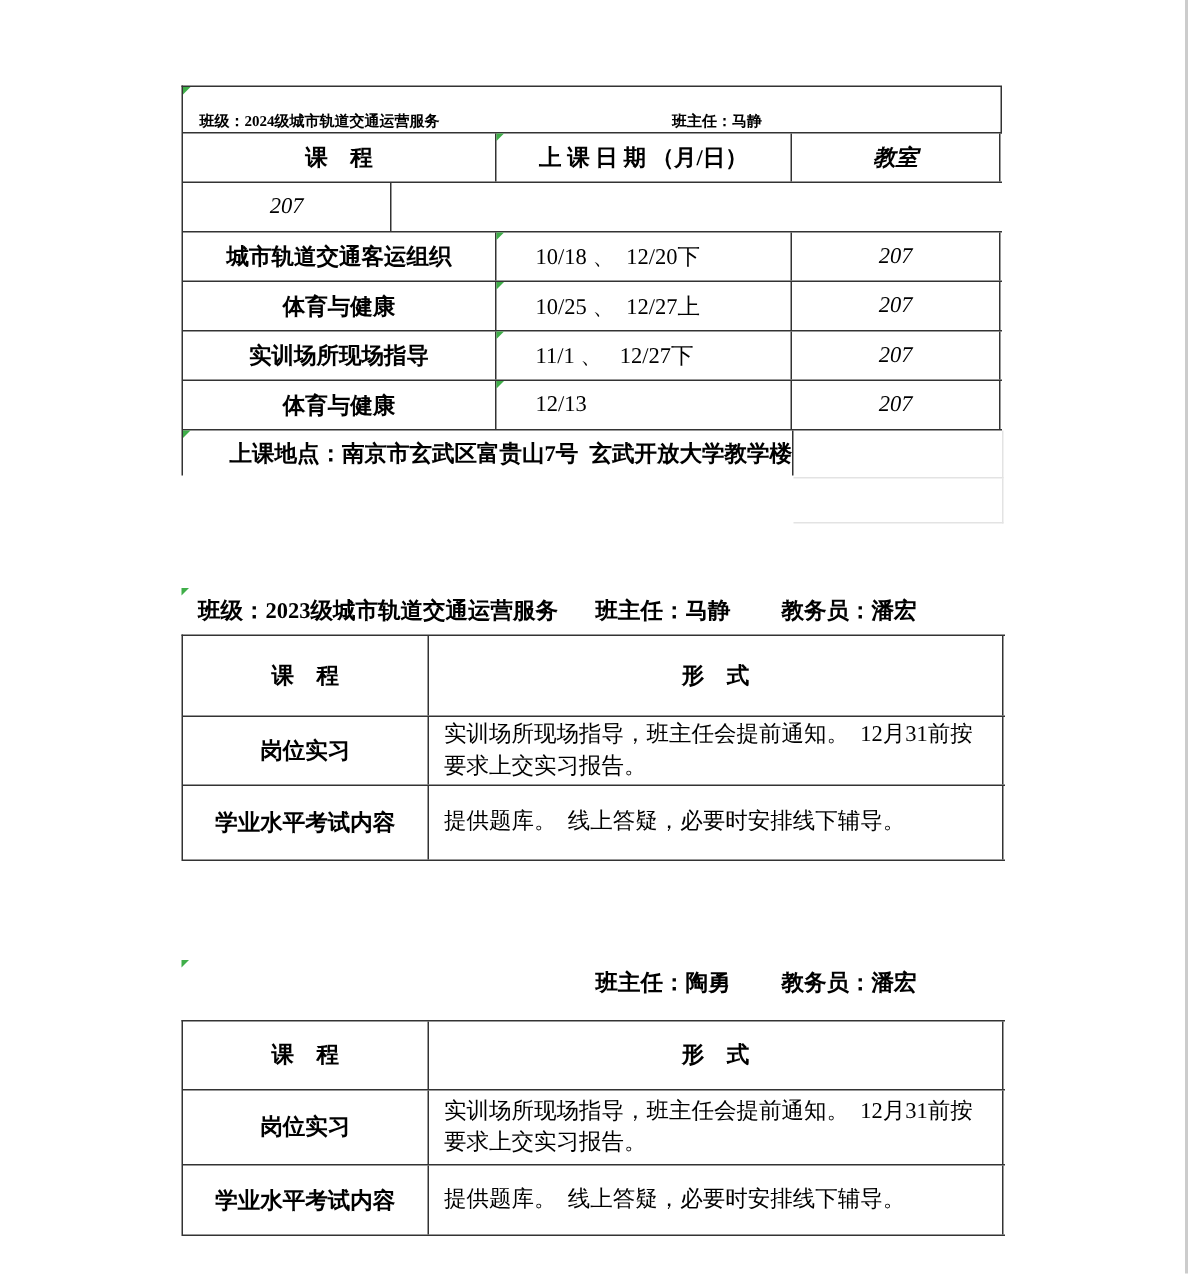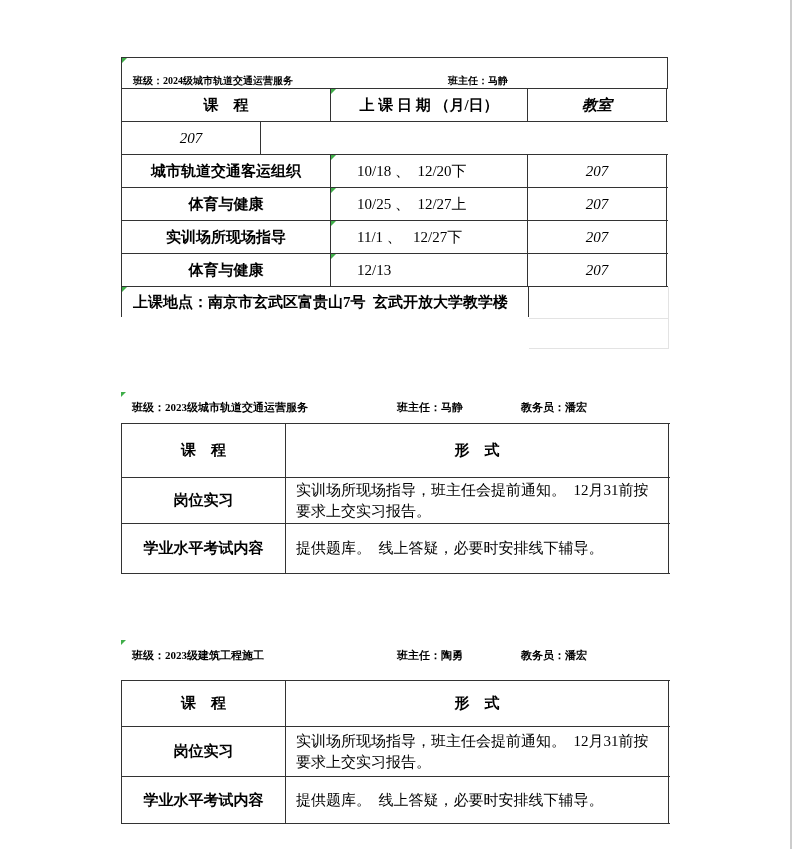--- a/index.html
+++ b/index.html
@@ -37,29 +37,29 @@
   .t1 .hrow .cell,.t1 .drow .cell{height:100%;}
   .t1 .hrow{height:33px;font-weight:bold;}
   .t1 .drow{height:33px;}
   .t1 .c1{width:209px;font-weight:bold;}
   .t1 .c2{width:197px;justify-content:flex-start;padding-left:26px;white-space:pre;font-weight:normal;}
   .t1 .c2.hd{justify-content:center;padding-left:0;font-weight:bold;}
   .t1 .c3{width:139px;font-weight:normal;font-style:italic;}
   .t1 .c3.hd{font-weight:bold;}
   .t1 .noterow{width:407px;border-right:1.4px solid var(--border);border-bottom:1.4px solid var(--border);
       height:32px;display:flex;align-items:center;padding-left:11px;font-weight:bold;font-size:15px;white-space:pre;position:relative;}
-  .t1 .noterow.last{height:30px;border-bottom:none;}
+  .t1 .noterow.last{height:30px;border-bottom:none;justify-content:flex-end;}
   .t1 .ghost{position:absolute;left:407px;top:229px;width:140px;height:62px;}
   .t1 .ghost .g{border-right:1px solid var(--faint);border-bottom:1px solid var(--faint);}
   .t1 .ghost .g1{height:32px;}
   .t1 .ghost .g2{height:30px;}
 
   
   .classline{position:absolute;left:121px;width:549px;height:30px;display:flex;align-items:center;
-      padding-left:11px;font-weight:bold;font-size:11px;}
+      padding-left:11px;font-weight:bold;font-size:15px;}
   .classline .teacher{position:absolute;left:276px;}
   .classline .admin{position:absolute;left:400px;}
 
   
   .t2{left:121px;top:423px;width:549px;}
   .t3{left:121px;top:680px;width:549px;}
   .t23 .hrow{font-weight:bold;}
   .t23 .c1{width:164px;font-weight:bold;text-align:center;}
   .t23 .c2{width:383px;}
   .t23 .form{justify-content:flex-start;text-align:left;padding:3px 10px;line-height:21px;white-space:pre-wrap;font-weight:normal;}
@@ -161,21 +161,20 @@
       <div class="cell c2 form">实训场所现场指导，班主任会提前通知。  12月31前按要求上交实习报告。</div>
     </div>
     <div class="row r2">
       <div class="cell c1">学业水平考试内容</div>
       <div class="cell c2 form">提供题库。  线上答疑，必要时安排线下辅导。</div>
     </div>
   </div>
 
   <div class="classline" style="top:640px;">
     <span class="gm"></span>
-    <span>班级：2023级建筑工程施工</span>
     <span class="teacher">班主任：陶勇</span>
     <span class="admin">教务员：潘宏</span>
   </div>
   <div class="tbl t3 t23">
     <div class="row hrow">
       <div class="cell c1">课　程</div>
       <div class="cell c2">形　式</div>
     </div>
     <div class="row r1">
       <div class="cell c1">岗位实习</div>

